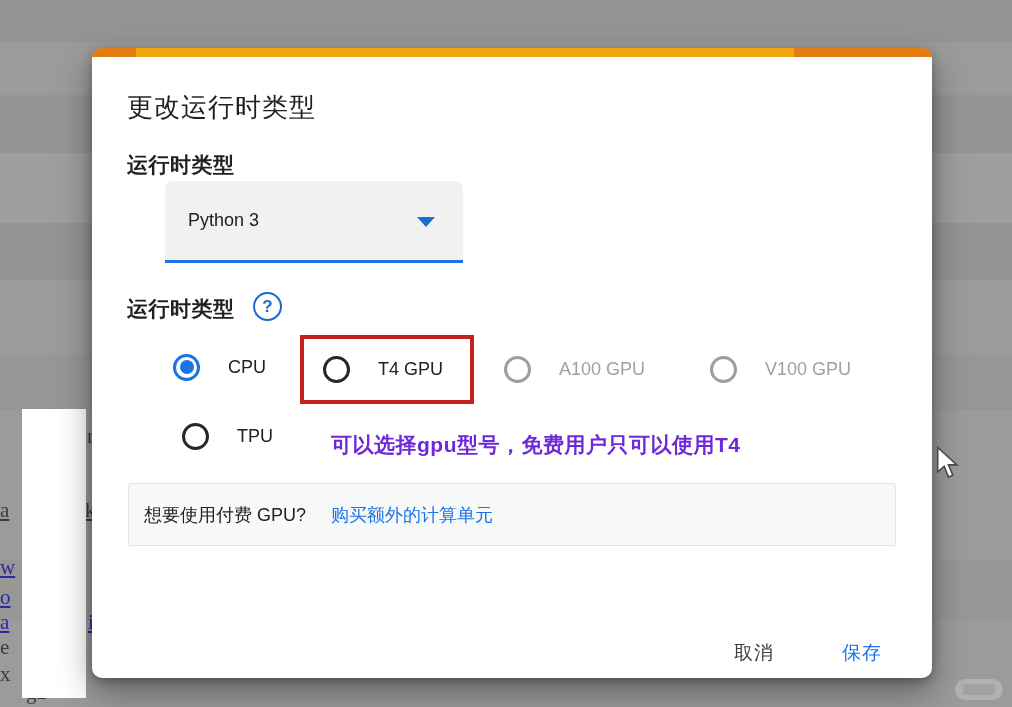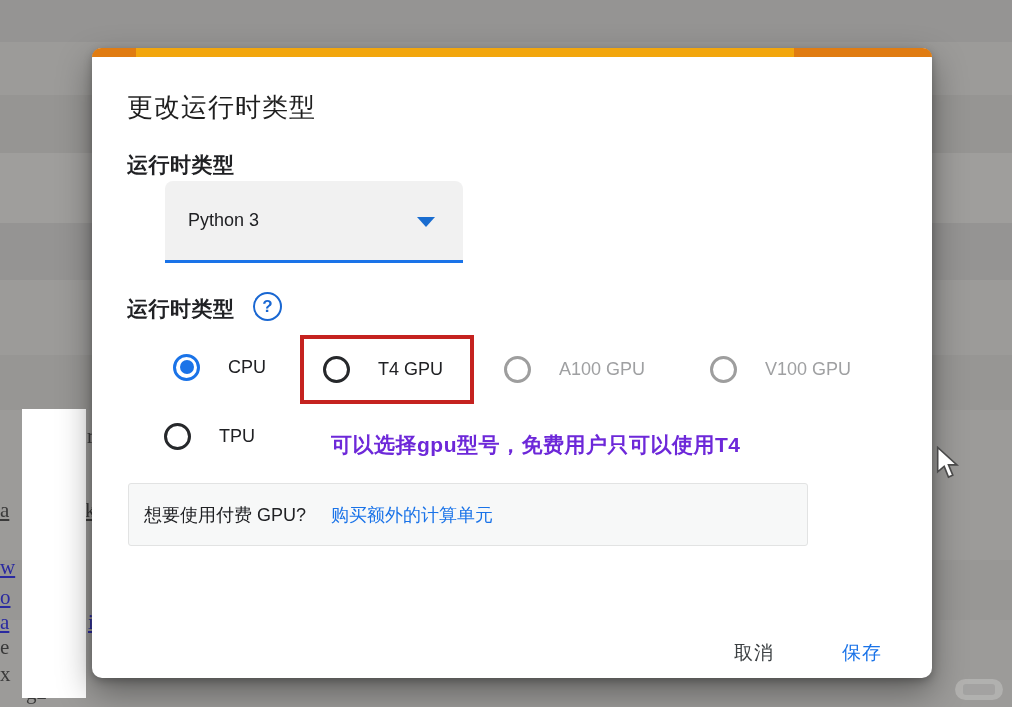--- a/index.html
+++ b/index.html
@@ -86,34 +86,34 @@
     background:#1a73e8;
   }
   .option.disabled .radio { border-color:#9e9e9e; }
   .opt-label { margin-left:28px; font-size:18px; color:#202124; }
   .option.disabled .opt-label { color:#9fa0a2; }
 
   #opt-cpu  { left:81px;  top:302px; }
   #opt-t4   { left:231px; top:304px; }
   #opt-a100 { left:412px; top:304px; }
   #opt-v100 { left:618px; top:304px; }
-  #opt-tpu  { left:72px;  top:371px; }
+  #opt-tpu  { left:90px;  top:371px; }
 
   .highlight-box {
     position:absolute; left:208px; top:287px; width:174px; height:69px;
     border:4px solid #c5221f; pointer-events:none;
   }
 
   .annotation {
     position:absolute; left:239px; top:383px; font-size:21px;
     color:#6d28d9; font-weight:bold; letter-spacing:0.5px; white-space:nowrap;
   }
 
   .paid-box {
-    position:absolute; left:36px; top:435px; width:680px; height:63px;
+    position:absolute; left:36px; top:435px; width:768px; height:63px;
     background:#f7f8f8; border:1px solid #e2e3e3; border-radius:3px;
     display:flex; align-items:center;
   }
   .paid-q { margin-left:15px; font-size:18px; color:#202124; }
   .paid-link {
     margin-left:25px; font-size:18px; color:#1a73e8; cursor:pointer;
     text-decoration:none;
   }
 
   .actions {

